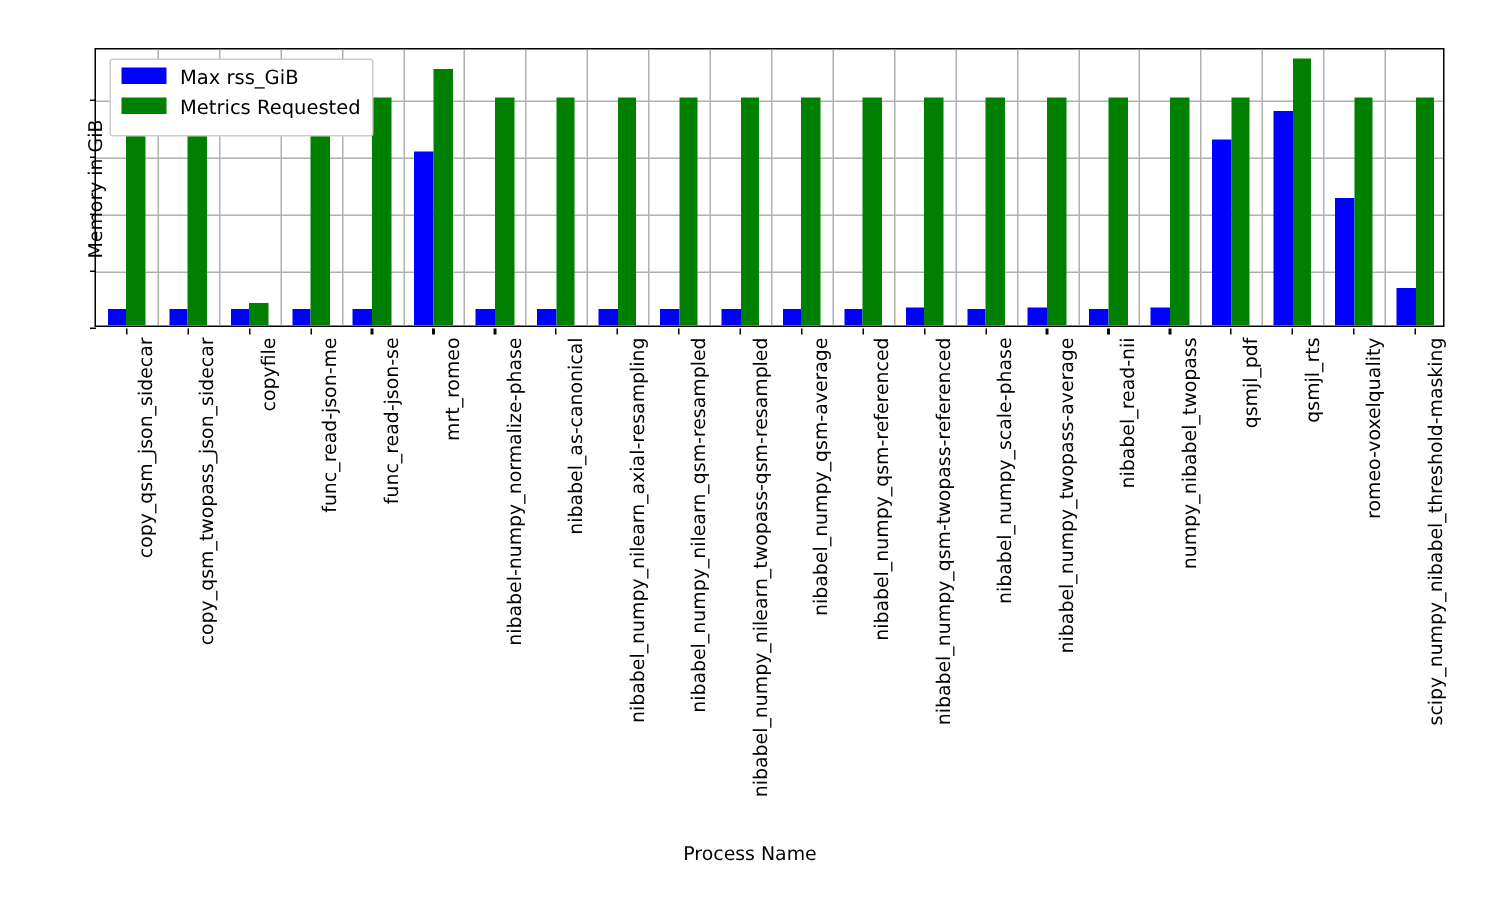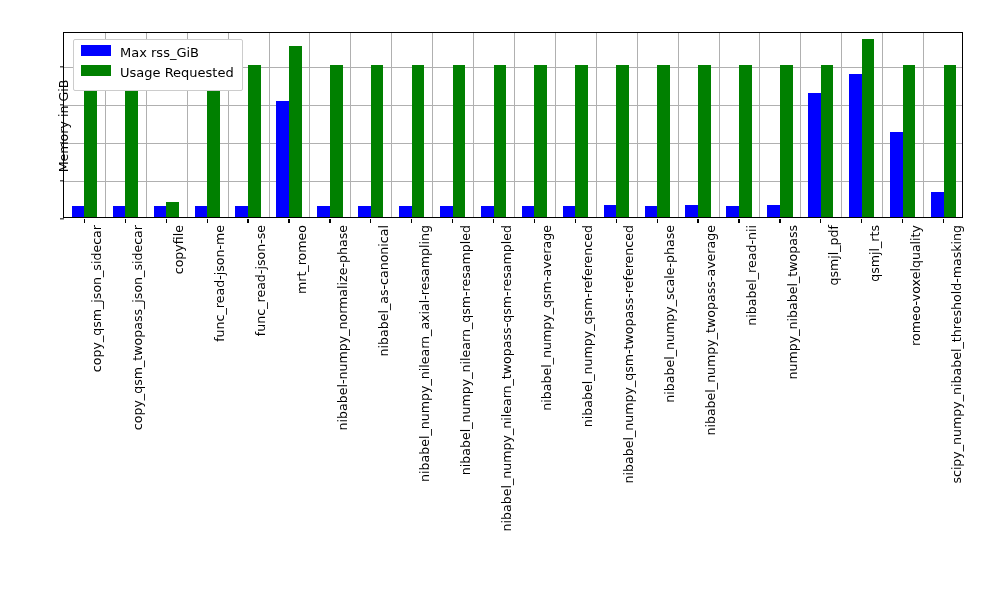--- a/index.html
+++ b/index.html
@@ -293,18 +293,19 @@
         <div class="xtick-label" style="left: 884.545px; top: 192px;">scipy_numpy_nibabel_threshold-masking</div>
       </div>
 
     <div id="legend">
       <div class="legend-row">
         <span class="legend-swatch" style="background:#0000ff"></span>
         <span class="legend-text">Max rss_GiB</span>
       </div>
       <div class="legend-row">
         <span class="legend-swatch" style="background:#008000"></span>
-        <span class="legend-text">Usage Requested</span>
+        <span class="legend-text">Metrics Requested</span>
       </div>
     </div>
   </div>
 
+  <div id="xlabel">Process Name</div>
 </div>
 
 </body></html>

